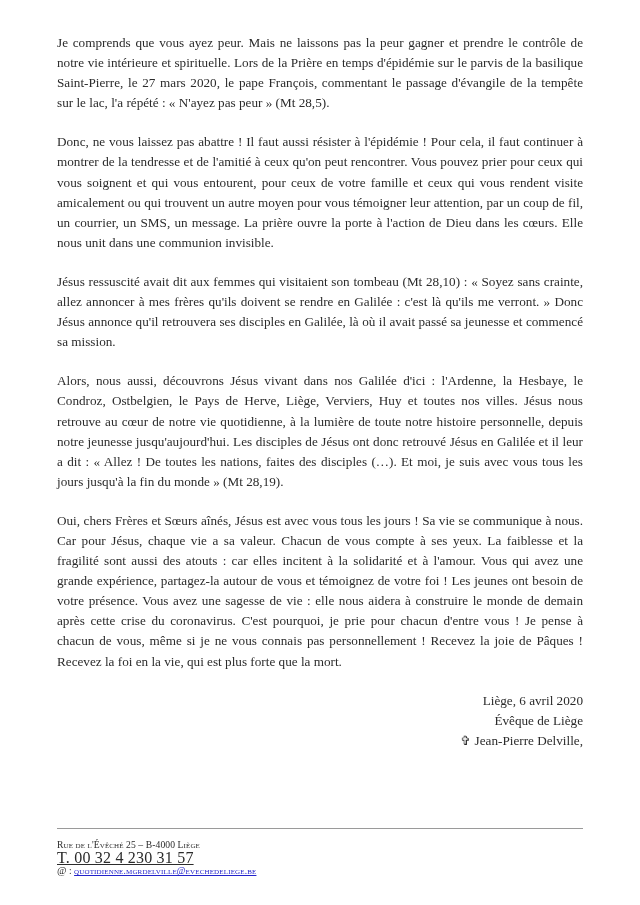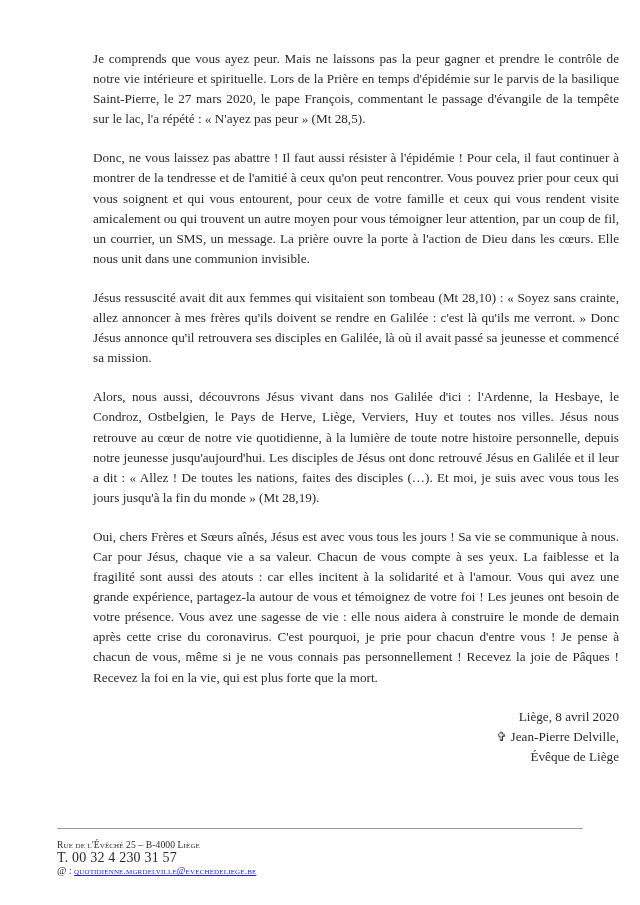--- a/index.html
+++ b/index.html
@@ -19,23 +19,22 @@
   .page {
     position: relative;
     width: 640px;
     height: 905px;
     box-sizing: border-box;
     padding: 0;
   }
   .body-block {
     position: absolute;
     left: 57px;
-    top: 49px;
+    top: 33px;
     width: 526px;
-    margin-left: 36px;
   }
   p.para {
     margin: 0 0 19px 0;
     font-size: 13.2px;
     line-height: 20.1px;
     text-align: justify;
     text-justify: inter-word;
     hyphens: none;
     color: #2b2b2b;
   }
@@ -83,22 +82,23 @@
   }
   .footer-line {
     font-size: 9.6px;
     line-height: 13.2px;
     font-variant: small-caps;
     letter-spacing: 0.1px;
     white-space: nowrap;
   }
   .footer-line.phone {
     font-variant: normal;
-    font-size: 14px;
+    font-size: 16px;
     letter-spacing: 0.2px;
+    text-decoration: underline;
   }
   .footer-line.email-line {
     font-size: 9.4px;
   }
   .at-glyph {
     font-variant: normal;
     font-style: italic;
     font-size: 10.2px;
   }
   .email-link {
@@ -117,23 +117,23 @@
   <div class="body-block">
 
     <p class="para">Je comprends que vous ayez peur. Mais ne laissons pas la peur gagner et prendre le contrôle de notre vie intérieure et spirituelle. Lors de la Prière en temps d'épidémie sur le parvis de la basilique Saint-Pierre, le 27 mars 2020, le pape François, commentant le passage d'évangile de la tempête sur le lac, l'a répété : « N'ayez pas peur » (Mt 28,5).</p>
     <p class="para">Donc, ne vous laissez pas abattre ! Il faut aussi résister à l'épidémie ! Pour cela, il faut continuer à montrer de la tendresse et de l'amitié à ceux qu'on peut rencontrer. Vous pouvez prier pour ceux qui vous soignent et qui vous entourent, pour ceux de votre famille et ceux qui vous rendent visite amicalement ou qui trouvent un autre moyen pour vous témoigner leur attention, par un coup de fil, un courrier, un SMS, un message. La prière ouvre la porte à l'action de Dieu dans les cœurs. Elle nous unit dans une communion invisible.</p>
     <p class="para">Jésus ressuscité avait dit aux femmes qui visitaient son tombeau (Mt 28,10) : « Soyez sans crainte, allez annoncer à mes frères qu'ils doivent se rendre en Galilée : c'est là qu'ils me verront. » Donc Jésus annonce qu'il retrouvera ses disciples en Galilée, là où il avait passé sa jeunesse et commencé sa mission.</p>
     <p class="para">Alors, nous aussi, découvrons Jésus vivant dans nos Galilée d'ici : l'Ardenne, la Hesbaye, le Condroz, Ostbelgien, le Pays de Herve, Liège, Verviers, Huy et toutes nos villes. Jésus nous retrouve au cœur de notre vie quotidienne, à la lumière de toute notre histoire personnelle, depuis notre jeunesse jusqu'aujourd'hui. Les disciples de Jésus ont donc retrouvé Jésus en Galilée et il leur a dit : « Allez ! De toutes les nations, faites des disciples (…). Et moi, je suis avec vous tous les jours jusqu'à la fin du monde » (Mt 28,19).</p>
     <p class="para last-body">Oui, chers Frères et Sœurs aînés, Jésus est avec vous tous les jours ! Sa vie se communique à nous. Car pour Jésus, chaque vie a sa valeur. Chacun de vous compte à ses yeux. La faiblesse et la fragilité sont aussi des atouts : car elles incitent à la solidarité et à l'amour. Vous qui avez une grande expérience, partagez-la autour de vous et témoignez de votre foi ! Les jeunes ont besoin de votre présence. Vous avez une sagesse de vie : elle nous aidera à construire le monde de demain après cette crise du coronavirus. C'est pourquoi, je prie pour chacun d'entre vous ! Je pense à chacun de vous, même si je ne vous connais pas personnellement ! Recevez la joie de Pâques ! Recevez la foi en la vie, qui est plus forte que la mort.</p>
 
 
     <div class="signature">
-      <span class="sig-line">Liège, 8 avril 2020</span>
+      <span class="sig-line">Liège, 6 avril 2020</span>
+      <span class="sig-line">Évêque de Liège</span>
       <span class="sig-line"><span class="sig-cross">✞</span> <span>Jean-Pierre Delville,</span></span>
-      <span class="sig-line">Évêque de Liège</span>
     </div>
 
   </div>
 
   <hr class="footer-rule">
 
   <div class="footer">
     <div class="footer-line">Rue de l'Évêché 25 – B-4000 Liège</div>
     <div class="footer-line phone">T. 00 32 4 230 31 57</div>
     <div class="footer-line email-line"><span class="at-glyph">@</span><span> : </span><span class="email-link">quotidienne.mgrdelville@evechedeliege.be</span></div>

